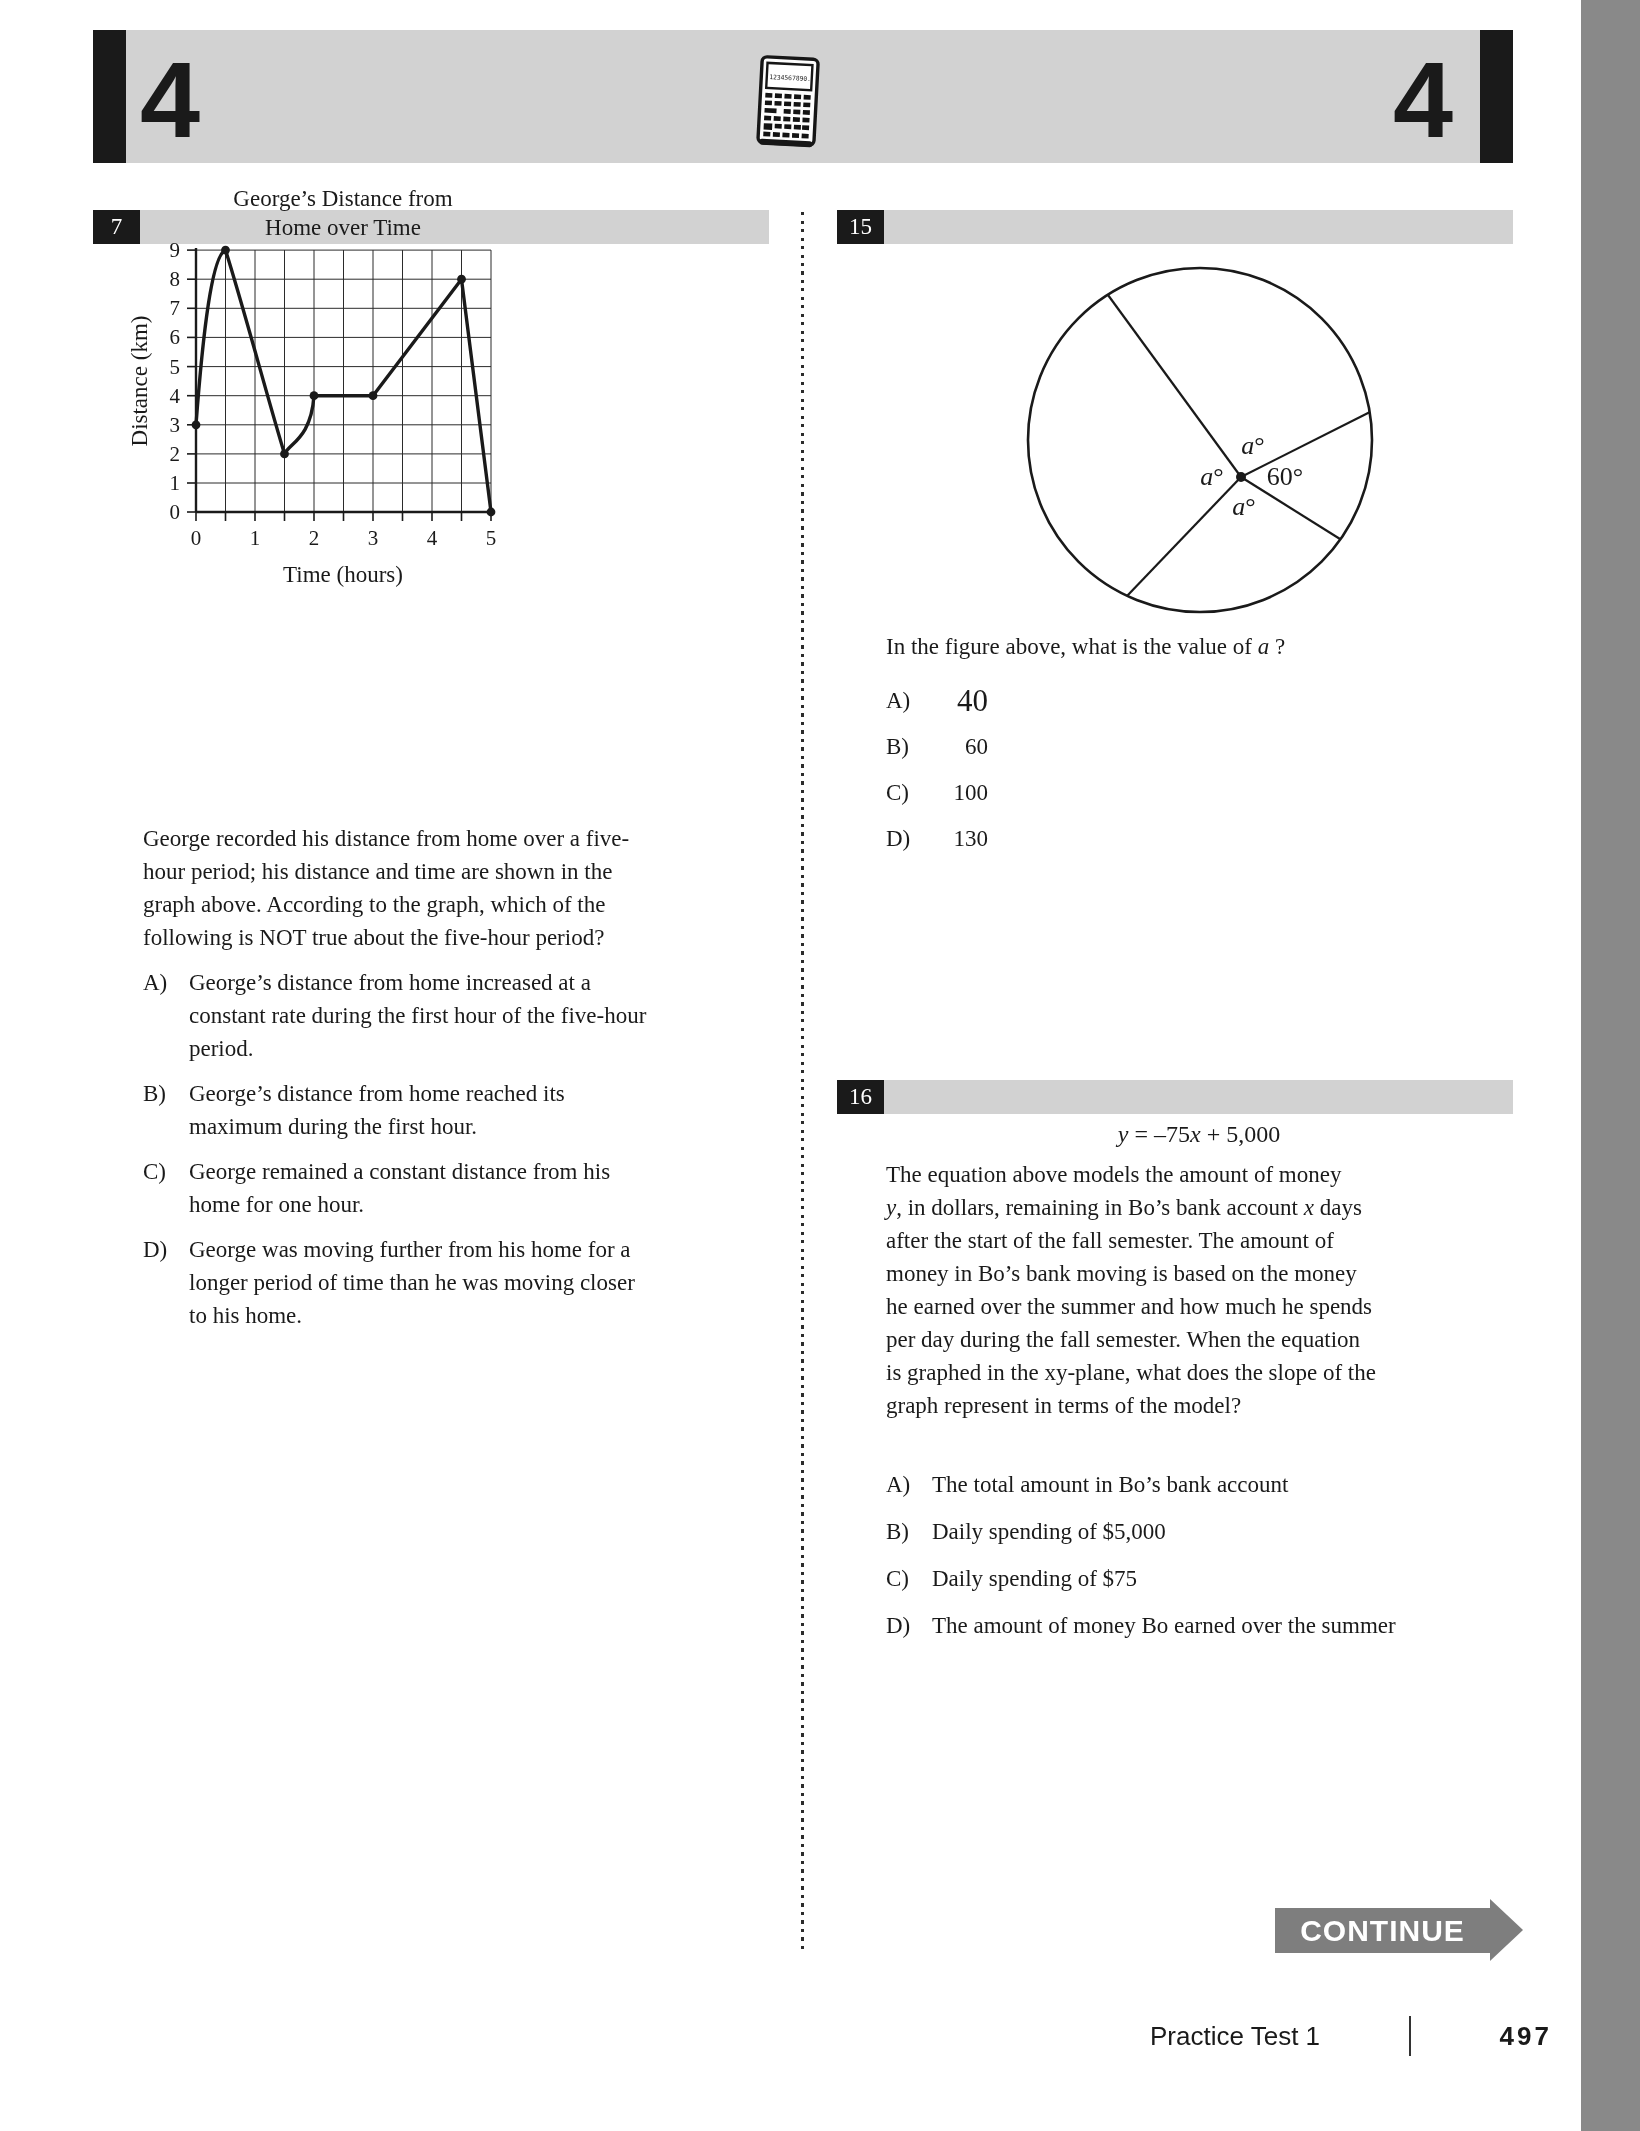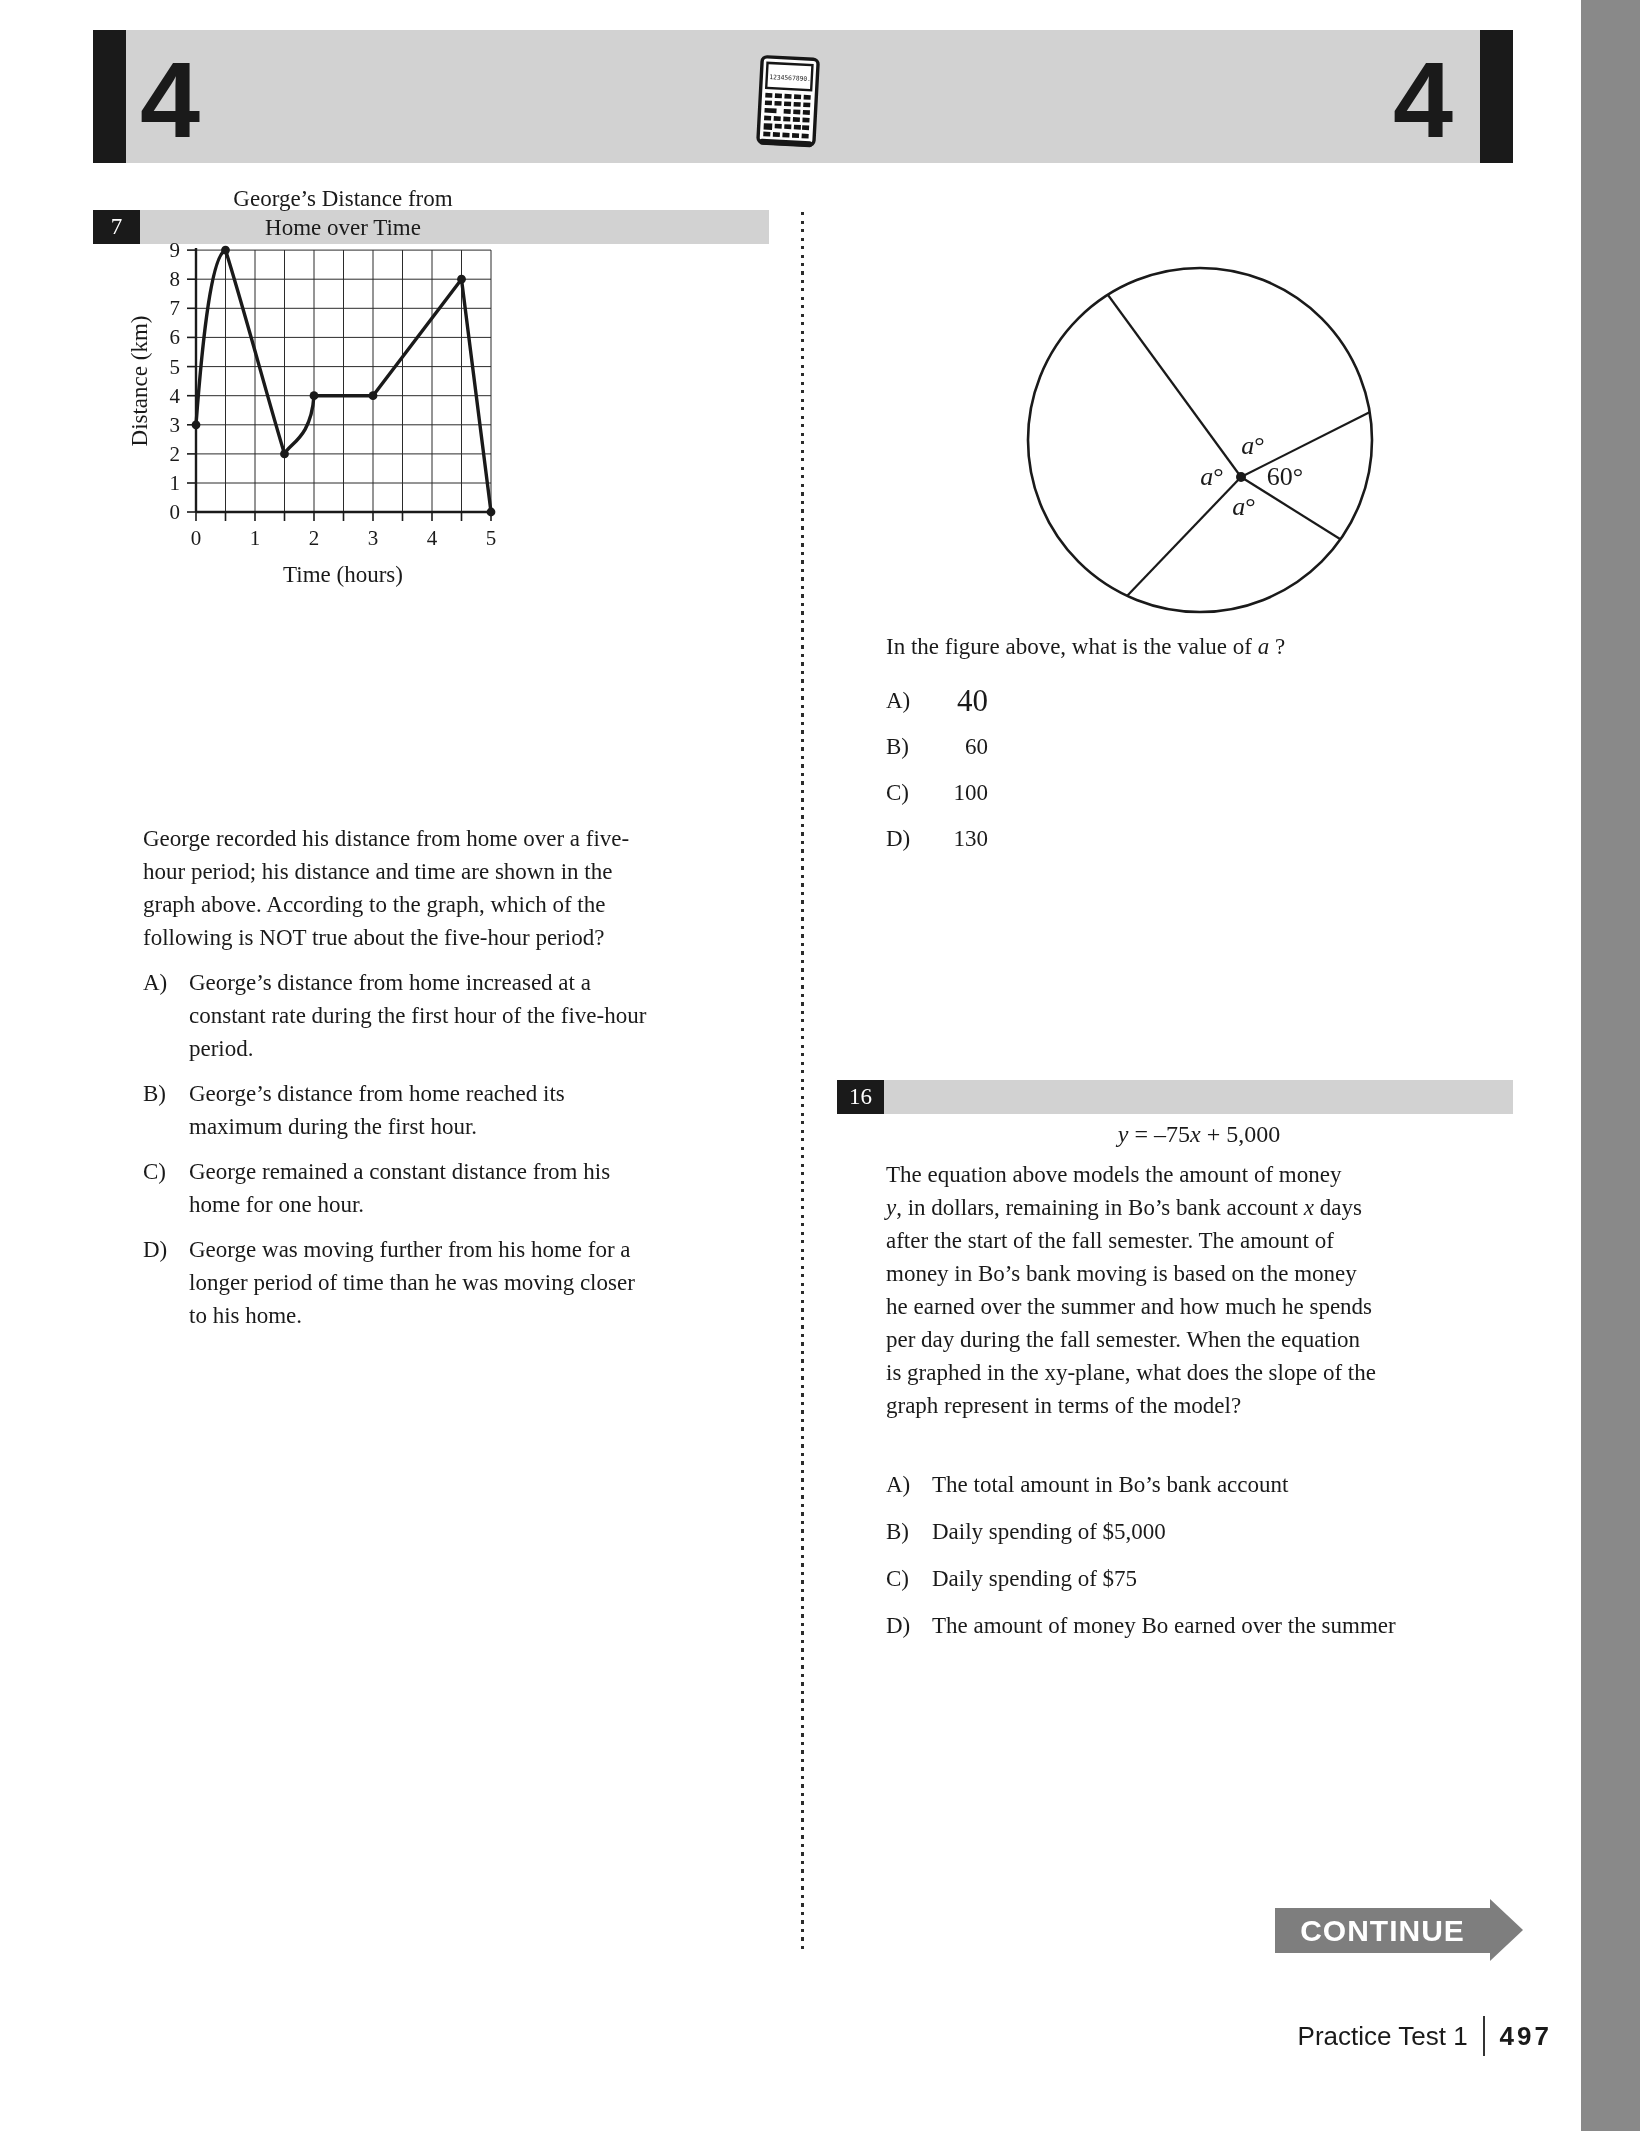--- a/index.html
+++ b/index.html
@@ -197,20 +197,23 @@
 home for one hour.</div>
     </div>
     <div class="optrow">
       <div class="optletter">D)</div>
       <div class="opttext body-text">George was moving further from his home for a
 longer period of time than he was moving closer
 to his home.</div>
     </div>
   </div>
 
+  <div class="qbar" style="left:837px;top:210px;width:676px;">
+    <div class="qnum">15</div>
+  </div>
 
   <div class="abs" style="left:1010px;top:252px;width:380px;height:372px;">
     <svg width="380" height="372" viewBox="0 0 380 372">
       <circle cx="190" cy="188" r="172" fill="none" stroke="#1a1a1a" stroke-width="2.6"></circle>
       <g stroke="#1a1a1a" stroke-width="2.2">
         <line x1="231" y1="225" x2="98" y2="43"></line>
         <line x1="231" y1="225" x2="360" y2="160"></line>
         <line x1="231" y1="225" x2="330" y2="287"></line>
         <line x1="231" y1="225" x2="117" y2="344"></line>
       </g>
@@ -284,19 +287,19 @@
       <div class="opttext body-text">The amount of money Bo earned over the summer</div>
     </div>
   </div>
 
   <div class="abs" style="left:1275px;top:1899px;width:250px;height:63px;text-decoration:underline;">
     <div class="abs" style="left:0;top:9px;width:215px;height:45px;background:#7e7e7e;"></div>
     <div class="abs" style="left:215px;top:0;width:0;height:0;border-top:31.5px solid transparent;border-bottom:31.5px solid transparent;border-left:33px solid #7e7e7e;"></div>
     <div class="abs sans" style="left:0;top:9px;width:215px;height:45px;color:#ffffff;font-size:30px;font-weight:bold;line-height:45px;text-align:center;letter-spacing:1px;">CONTINUE</div>
   </div>
 
-  <div class="abs" style="left:1150px;top:2014px;width:402px;height:44px;display:flex;justify-content:flex-end;align-items:center;gap:15px;">
+  <div class="abs" style="left:1150px;top:2014px;width:402px;height:44px;display:flex;justify-content:space-between;align-items:center;gap:15px;">
     <span class="sans" style="font-size:26px;color:#1a1a1a;">Practice Test 1</span>
     <span style="display:inline-block;width:2px;height:40px;background:#333333;"></span>
     <span class="sans" style="font-size:26px;font-weight:bold;letter-spacing:3px;color:#1a1a1a;">497</span>
   </div>
 
 </div>
 
 </body></html>

